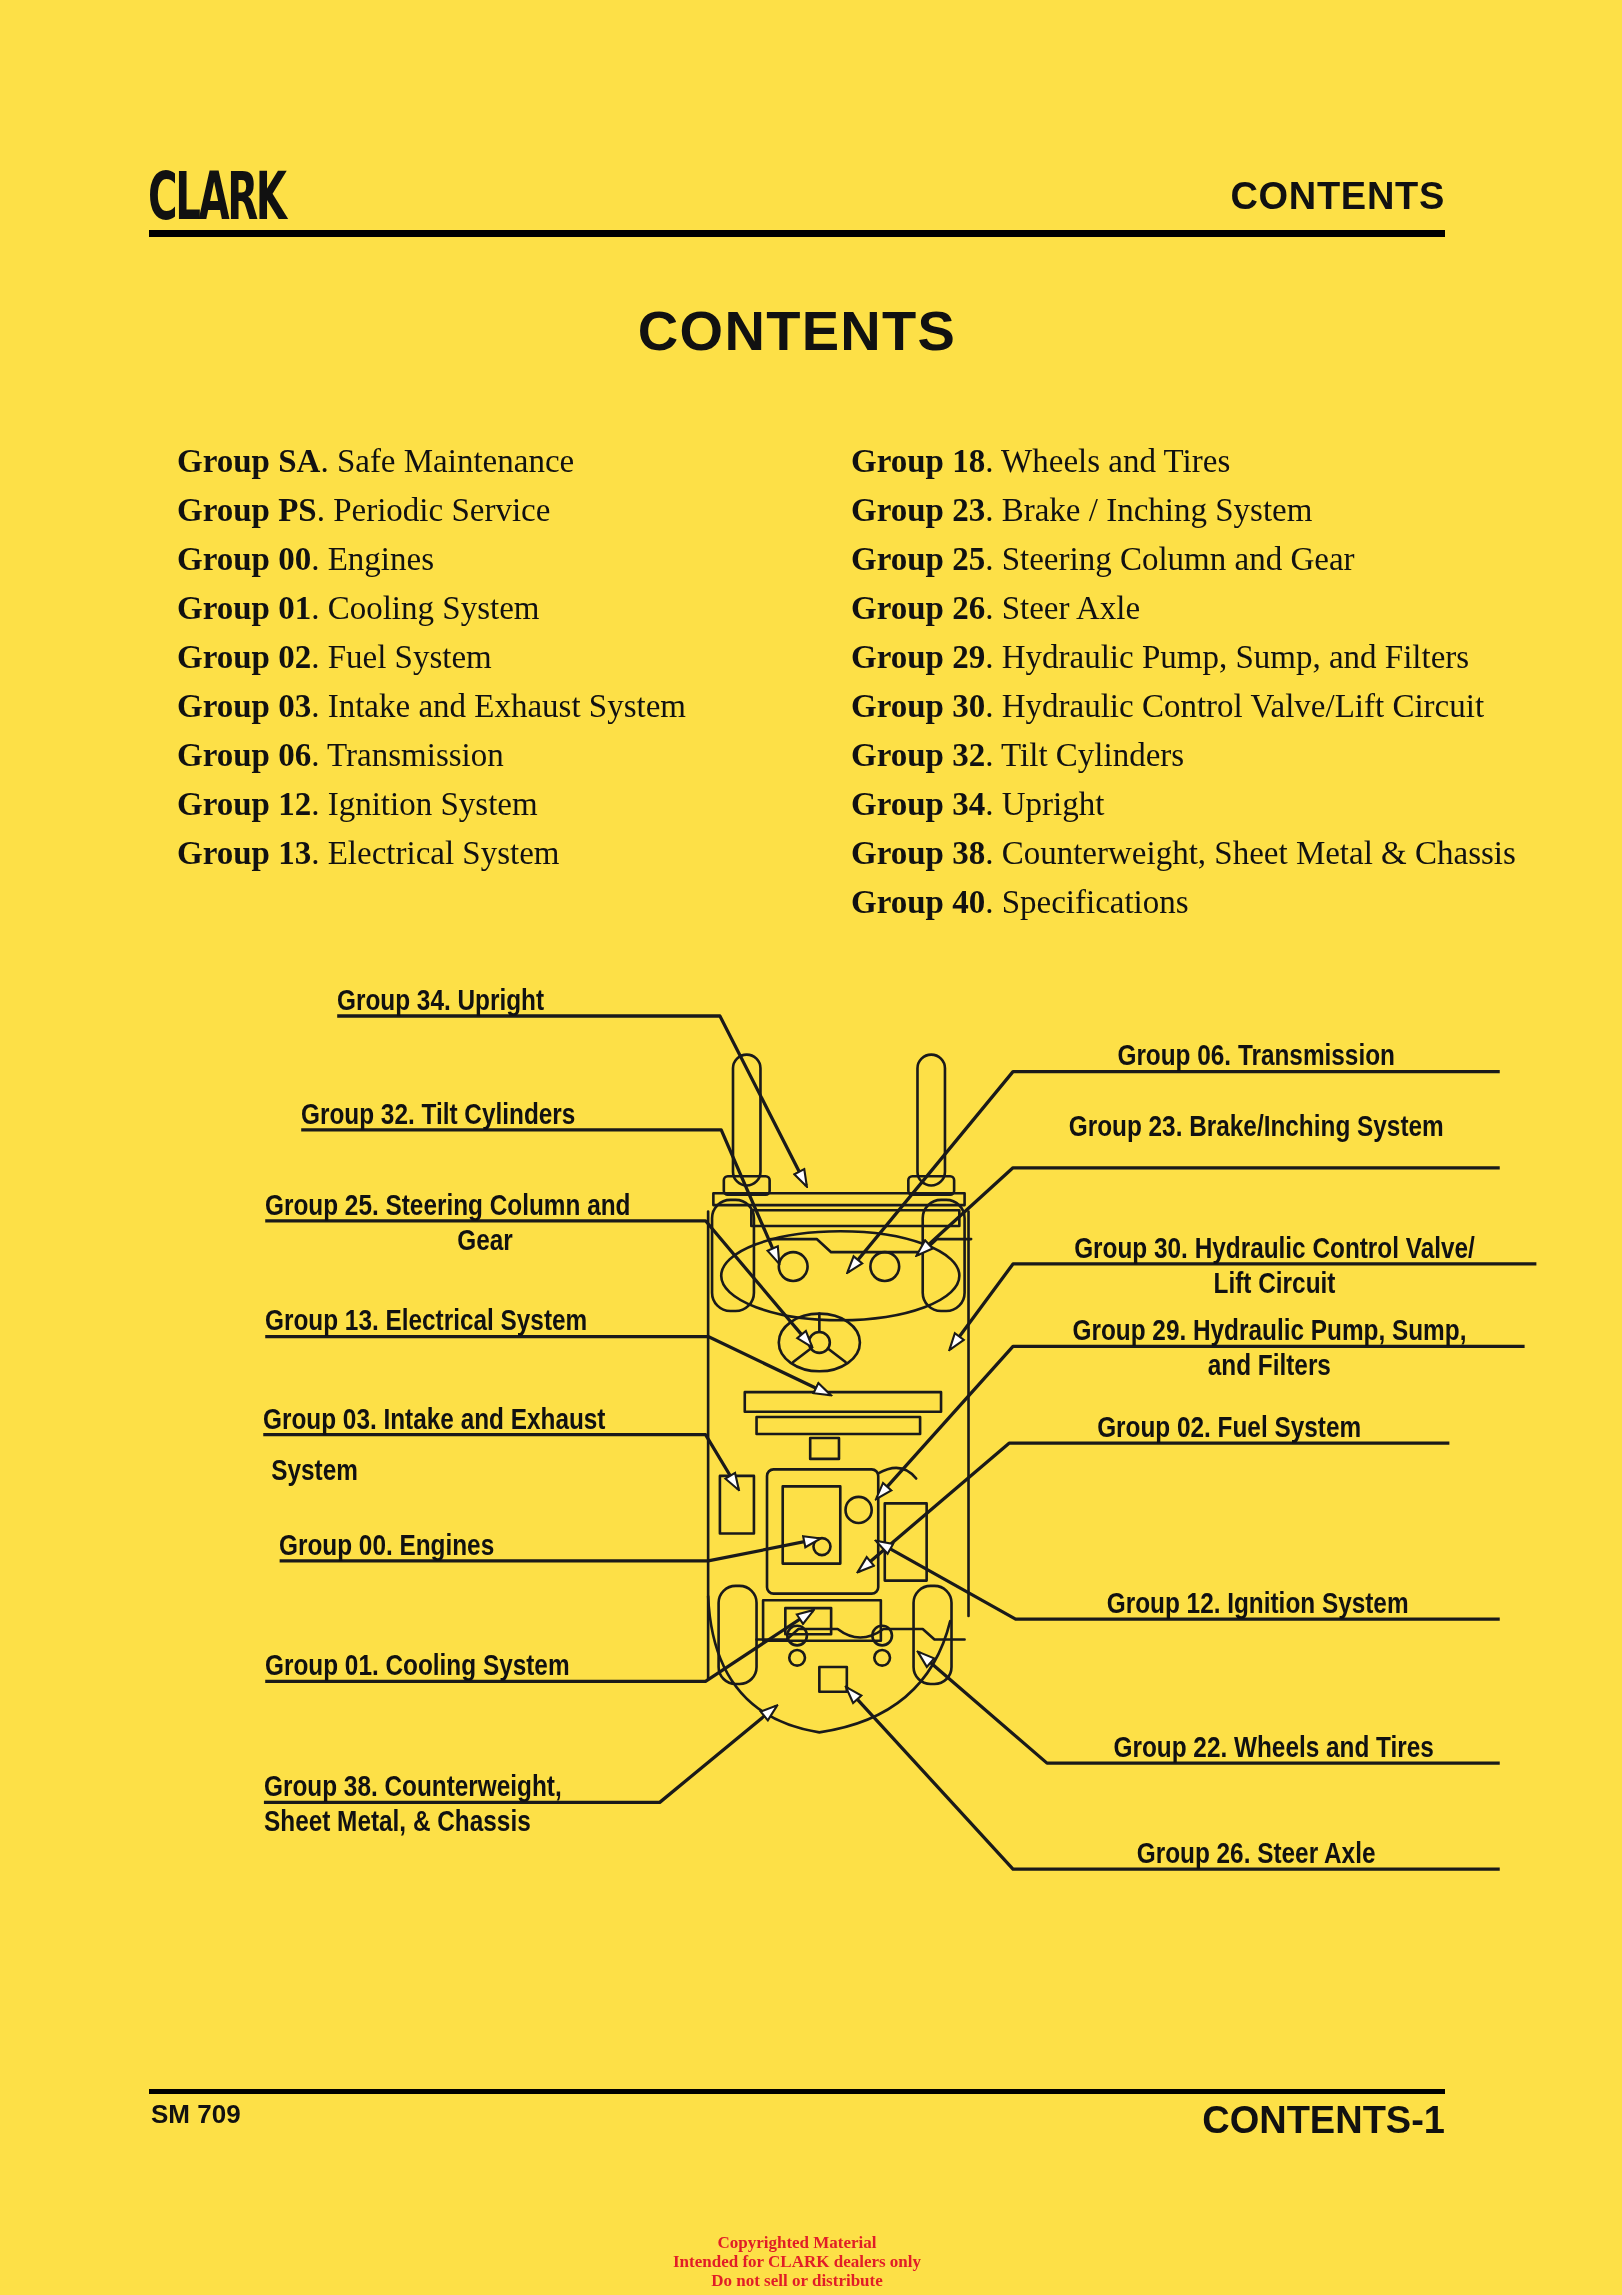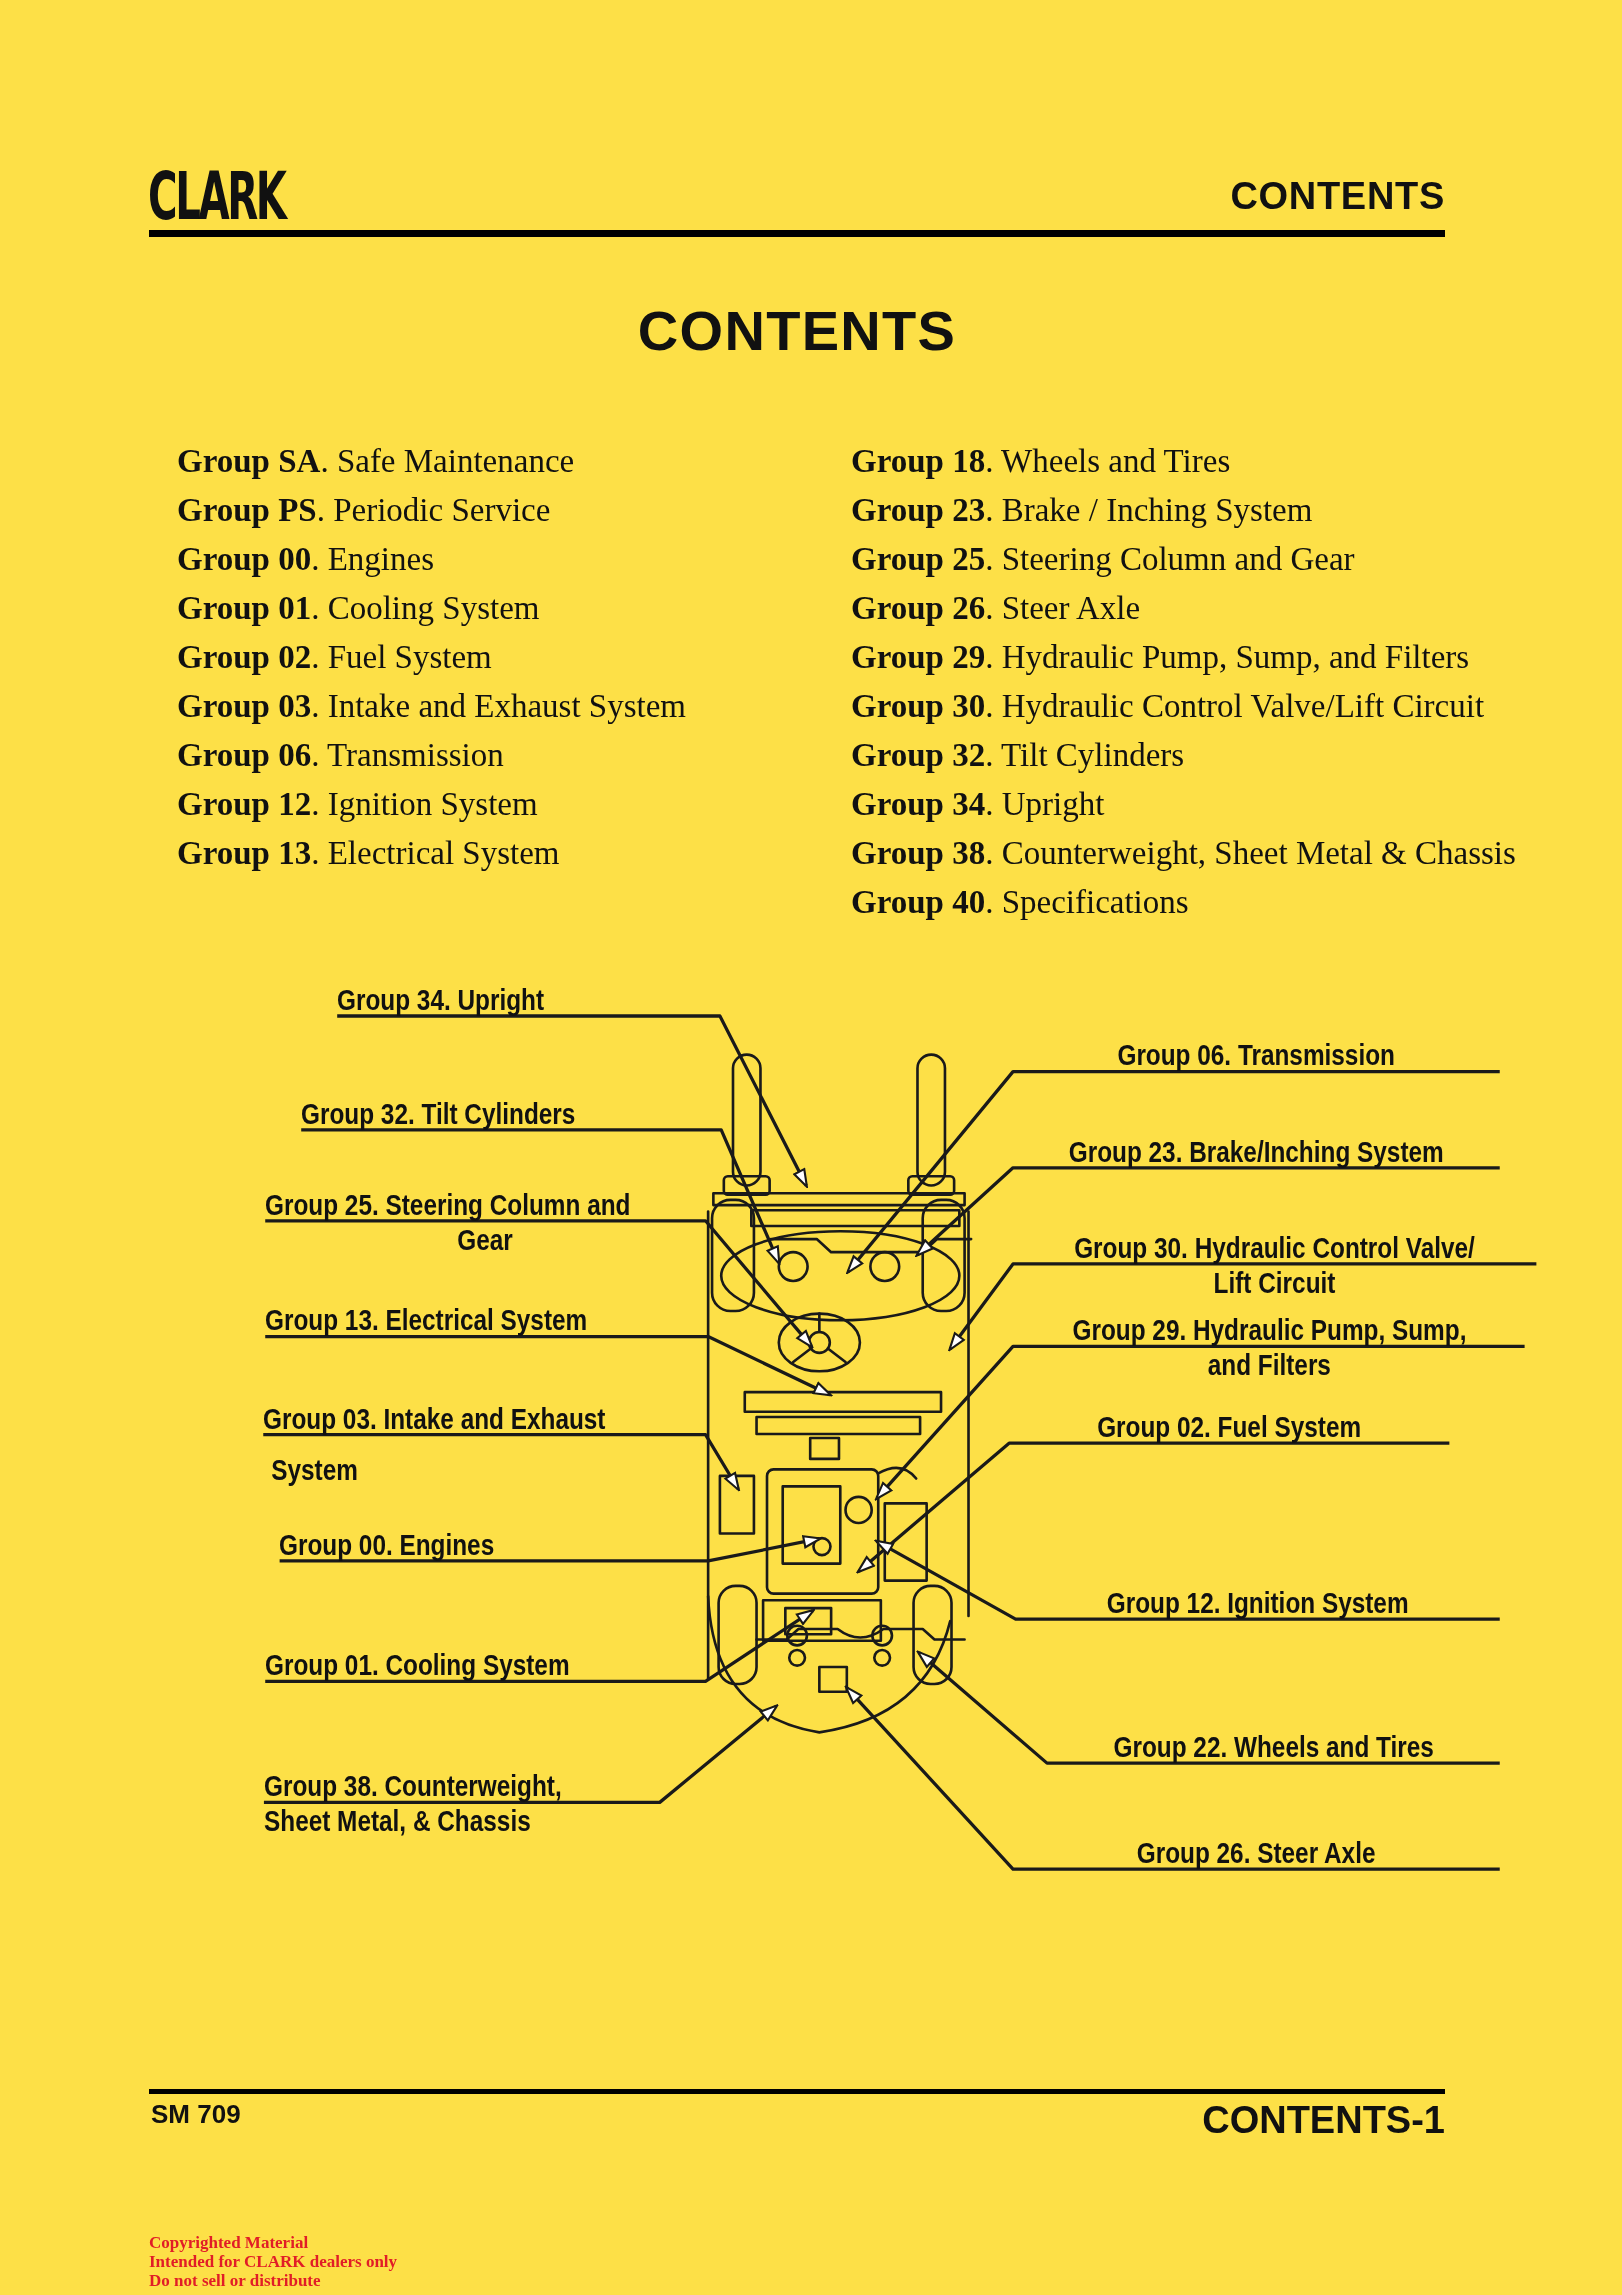--- a/index.html
+++ b/index.html
@@ -30,21 +30,21 @@
   .dlabel .cc{display:inline-block;transform:scaleX(0.84);transform-origin:50% 50%;}
   .tal{text-align:left;} .tac{text-align:center;}
   
   .art{position:absolute;left:0;top:0;}
   
   .rule-bottom{position:absolute;left:149px;top:2089px;width:1296px;height:4.6px;background:#000;}
   .foot-left{position:absolute;left:151px;top:2099px;font-size:26px;font-weight:bold;}
   .foot-right{position:absolute;left:785px;top:2099px;width:660px;text-align:right;
               font-size:38px;font-weight:bold;}
   
-  .copyright{position:absolute;left:149px;top:2233px;width:1296px;
+  .copyright{position:absolute;left:149px;top:2233px;width:1296px;text-align:center;
              font-family:"Liberation Serif",serif;font-weight:bold;font-size:17px;
              line-height:19px;color:#e11d27;}
 </style>
 </head>
 <body>
 
 <div class="page">
 
   <div class="logo">
     <span>CLARK</span>
@@ -183,21 +183,21 @@
     <span class="ln"><span class="cl">Group 01. Cooling System</span></span>
   </div>
   <div class="dlabel tal" style="left:264px;top:1771px;width:396px;">
     <span class="ln"><span class="cl">Group 38. Counterweight,</span></span>
     <span class="ln ln2"><span class="cl">Sheet Metal, &amp; Chassis</span></span>
   </div>
 
   <div class="dlabel tac" style="left:1013px;top:1040px;width:487px;">
     <span class="ln"><span class="cc">Group 06. Transmission</span></span>
   </div>
-  <div class="dlabel tac" style="left:1013px;top:1137px;width:487px;">
+  <div class="dlabel tac" style="left:1013px;top:1111px;width:487px;">
     <span class="ln"><span class="cc">Group 23. Brake/Inching System</span></span>
   </div>
   <div class="dlabel tac" style="left:1013px;top:1233px;width:523px;">
     <span class="ln"><span class="cc">Group 30. Hydraulic Control Valve/</span></span>
     <span class="ln ln2"><span class="cc">Lift Circuit</span></span>
   </div>
   <div class="dlabel tac" style="left:1013px;top:1315px;width:512px;">
     <span class="ln"><span class="cc">Group 29. Hydraulic Pump, Sump,</span></span>
     <span class="ln ln2"><span class="cc">and Filters</span></span>
   </div>

